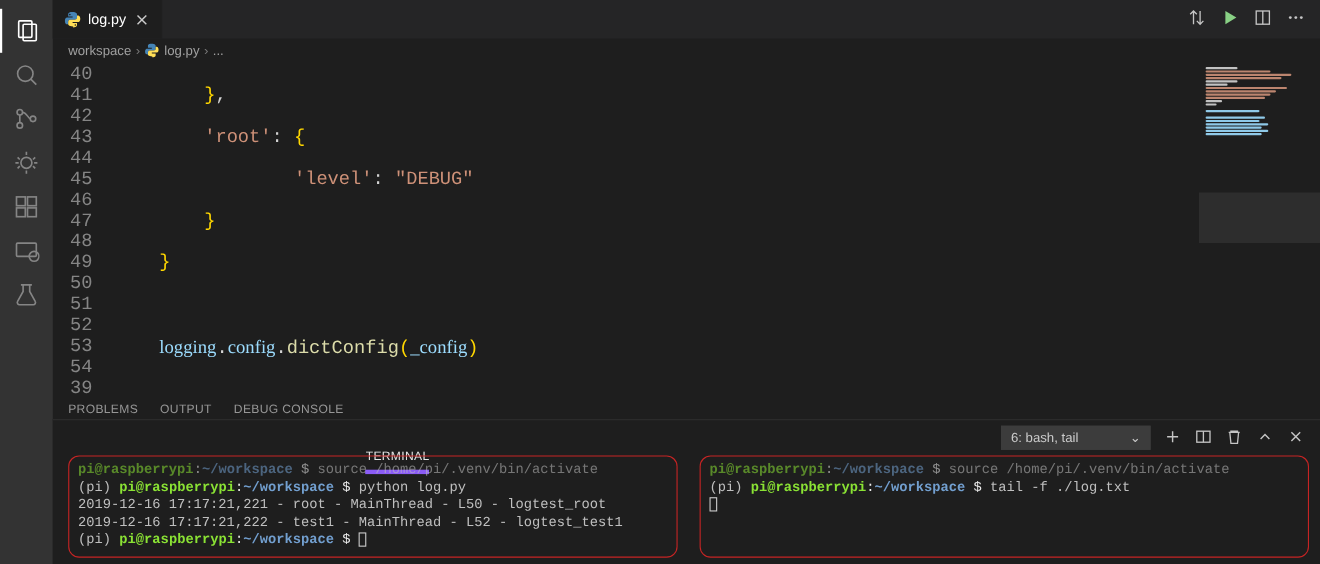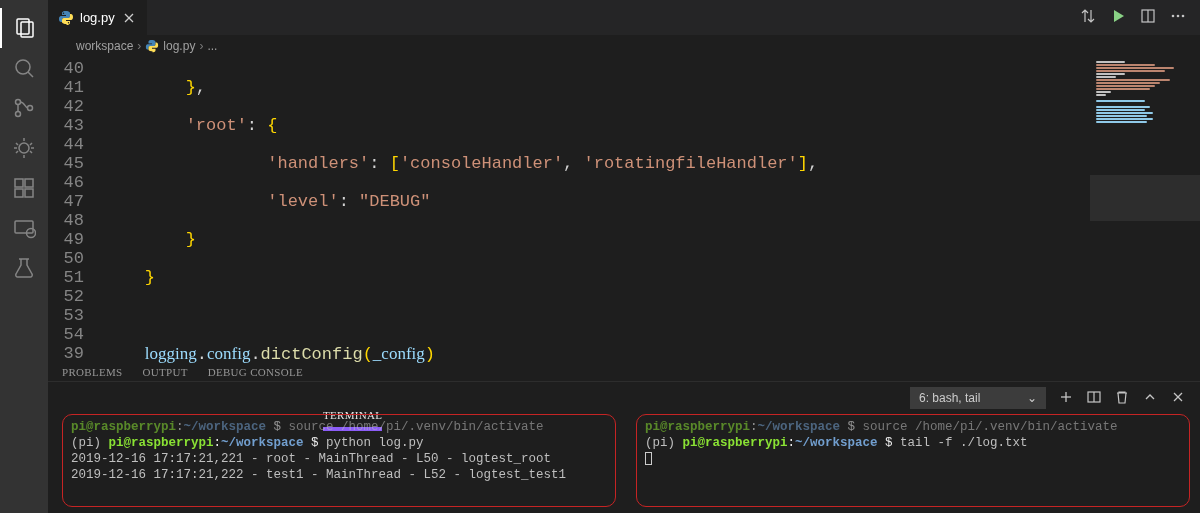--- a/index.html
+++ b/index.html
@@ -60,21 +60,21 @@
 .tab .py-icon { width: 16px; height: 16px; }
 .tab-close { width: 16px; height: 16px; display:flex;align-items:center;justify-content:center;color:#ccc; }
 .editor-actions { display: flex; align-items: center; gap: 14px; padding-right: 14px; color: #c5c5c5; }
 .editor-actions svg { width: 16px; height: 16px; }
 .breadcrumbs {
   height: 22px;
   font-size: 12px;
   color: #a0a0a0;
   display: flex;
   align-items: center;
-  padding-left: 28px;
+  padding-left: 14px;
   gap: 4px;
 }
 .breadcrumbs .sep { opacity: .7; }
 .bc-icon { width:14px;height:14px; }
 .editor {
   flex: 1;
   display: flex;
   font-family: Consolas, "Courier New", monospace;
   font-size: 17px;
   line-height: 19px;
@@ -126,21 +126,21 @@
   flex-direction: column;
 }
 .panel-tabs {
   height: 32px;
   display: flex;
   align-items: center;
   justify-content: space-between;
   padding: 0 14px;
   font-size: 11px;
 }
-.ptab-list { display:flex; gap:20px;font-family:Liberation Serif, serif; }
+.ptab-list { display:flex; gap:20px; }
 .ptab { color:#969696; text-transform: uppercase; letter-spacing:.3px; padding-bottom:6px; cursor:pointer; }
 .ptab.active { color:#e7e7e7; border-bottom:4px solid #8b5cf6;margin-top:43px; }
 .panel-actions { display:flex; align-items:center; gap:12px; color:#c5c5c5; }
 .term-select {
   background:#3c3c3c; border:1px solid #3c3c3c; color:#ccc;
   font-size:12px; padding:2px 8px; width:136px; height:22px;
   display:flex; align-items:center; justify-content:space-between;
 }
 .panel-actions svg { width:16px; height:16px; }
 .terminals {
@@ -285,21 +285,20 @@
         <div>50</div>
         <div>51</div>
       <div>52</div>
         <div>53</div>
         <div>54</div>
         <div>39</div>
     </div>
     <div class="code">
 <div class="code-line"><span>        </span><span class="tok-bracket">}</span><span class="tok-punct">,</span></div>
 <div class="code-line"><span>        </span><span class="tok-str">'root'</span><span class="tok-punct">: </span><span class="tok-bracket">{</span></div>
-<div class="code-line"><span>                </span><span class="tok-str">'handlers'</span><span class="tok-punct">: </span><span class="tok-bracket">[</span><span class="tok-str">'consoleHandler'</span><span class="tok-punct">, </span><span class="tok-str">'rotatingfileHandler'</span><span class="tok-bracket">]</span><span class="tok-punct">,</span></div>
 <div class="code-line"><span>                </span><span class="tok-str">'level'</span><span class="tok-punct">: </span><span class="tok-str">"DEBUG"</span></div>
 <div class="code-line"><span>        </span><span class="tok-bracket">}</span></div>
 <div class="code-line"><span>    </span><span class="tok-bracket">}</span></div>
 <div class="code-line"><span></span></div>
 <div class="code-line"><span>    </span><span class="tok-var">logging</span><span class="tok-punct">.</span><span class="tok-var">config</span><span class="tok-punct">.</span><span class="tok-func">dictConfig</span><span class="tok-bracket">(</span><span class="tok-var">_config</span><span class="tok-bracket">)</span></div>
 
 
 
 
 
@@ -369,20 +368,21 @@
             </svg></span>
       </div>
     </div>
 
     <div class="terminals">
       <div class="term-pane">
         <div class="dim-top"><span class="t-green">pi@raspberrypi</span><span class="t-white">:</span><span class="t-blue">~/workspace</span><span class="t-white"> $ </span><span class="t-gray">source /home/pi/.venv/bin/activate</span></div>
         <div><span class="t-gray">(pi) </span><span class="t-green">pi@raspberrypi</span><span class="t-white">:</span><span class="t-blue">~/workspace</span><span class="t-white"> $ </span><span class="t-gray">python log.py</span></div>
         <div class="t-gray">2019-12-16 17:17:21,221 - root - MainThread - L50 - logtest_root</div>
         <div class="t-gray">2019-12-16 17:17:21,222 - test1 - MainThread - L52 - logtest_test1</div>
+        <div><span class="t-gray">(pi) </span><span class="t-green">pi@raspberrypi</span><span class="t-white">:</span><span class="t-blue">~/workspace</span><span class="t-white"> $ </span><span class="cursor"></span></div>
       </div>
       <div class="term-pane">
         <div class="dim-top"><span class="t-green">pi@raspberrypi</span><span class="t-white">:</span><span class="t-blue">~/workspace</span><span class="t-white"> $ </span><span class="t-gray">source /home/pi/.venv/bin/activate</span></div>
         <div><span class="t-gray">(pi) </span><span class="t-green">pi@raspberrypi</span><span class="t-white">:</span><span class="t-blue">~/workspace</span><span class="t-white"> $ </span><span class="t-gray">tail -f ./log.txt</span></div>
         <div><span class="cursor"></span></div>
       </div>
     </div>
   </div>
 </div>
 

